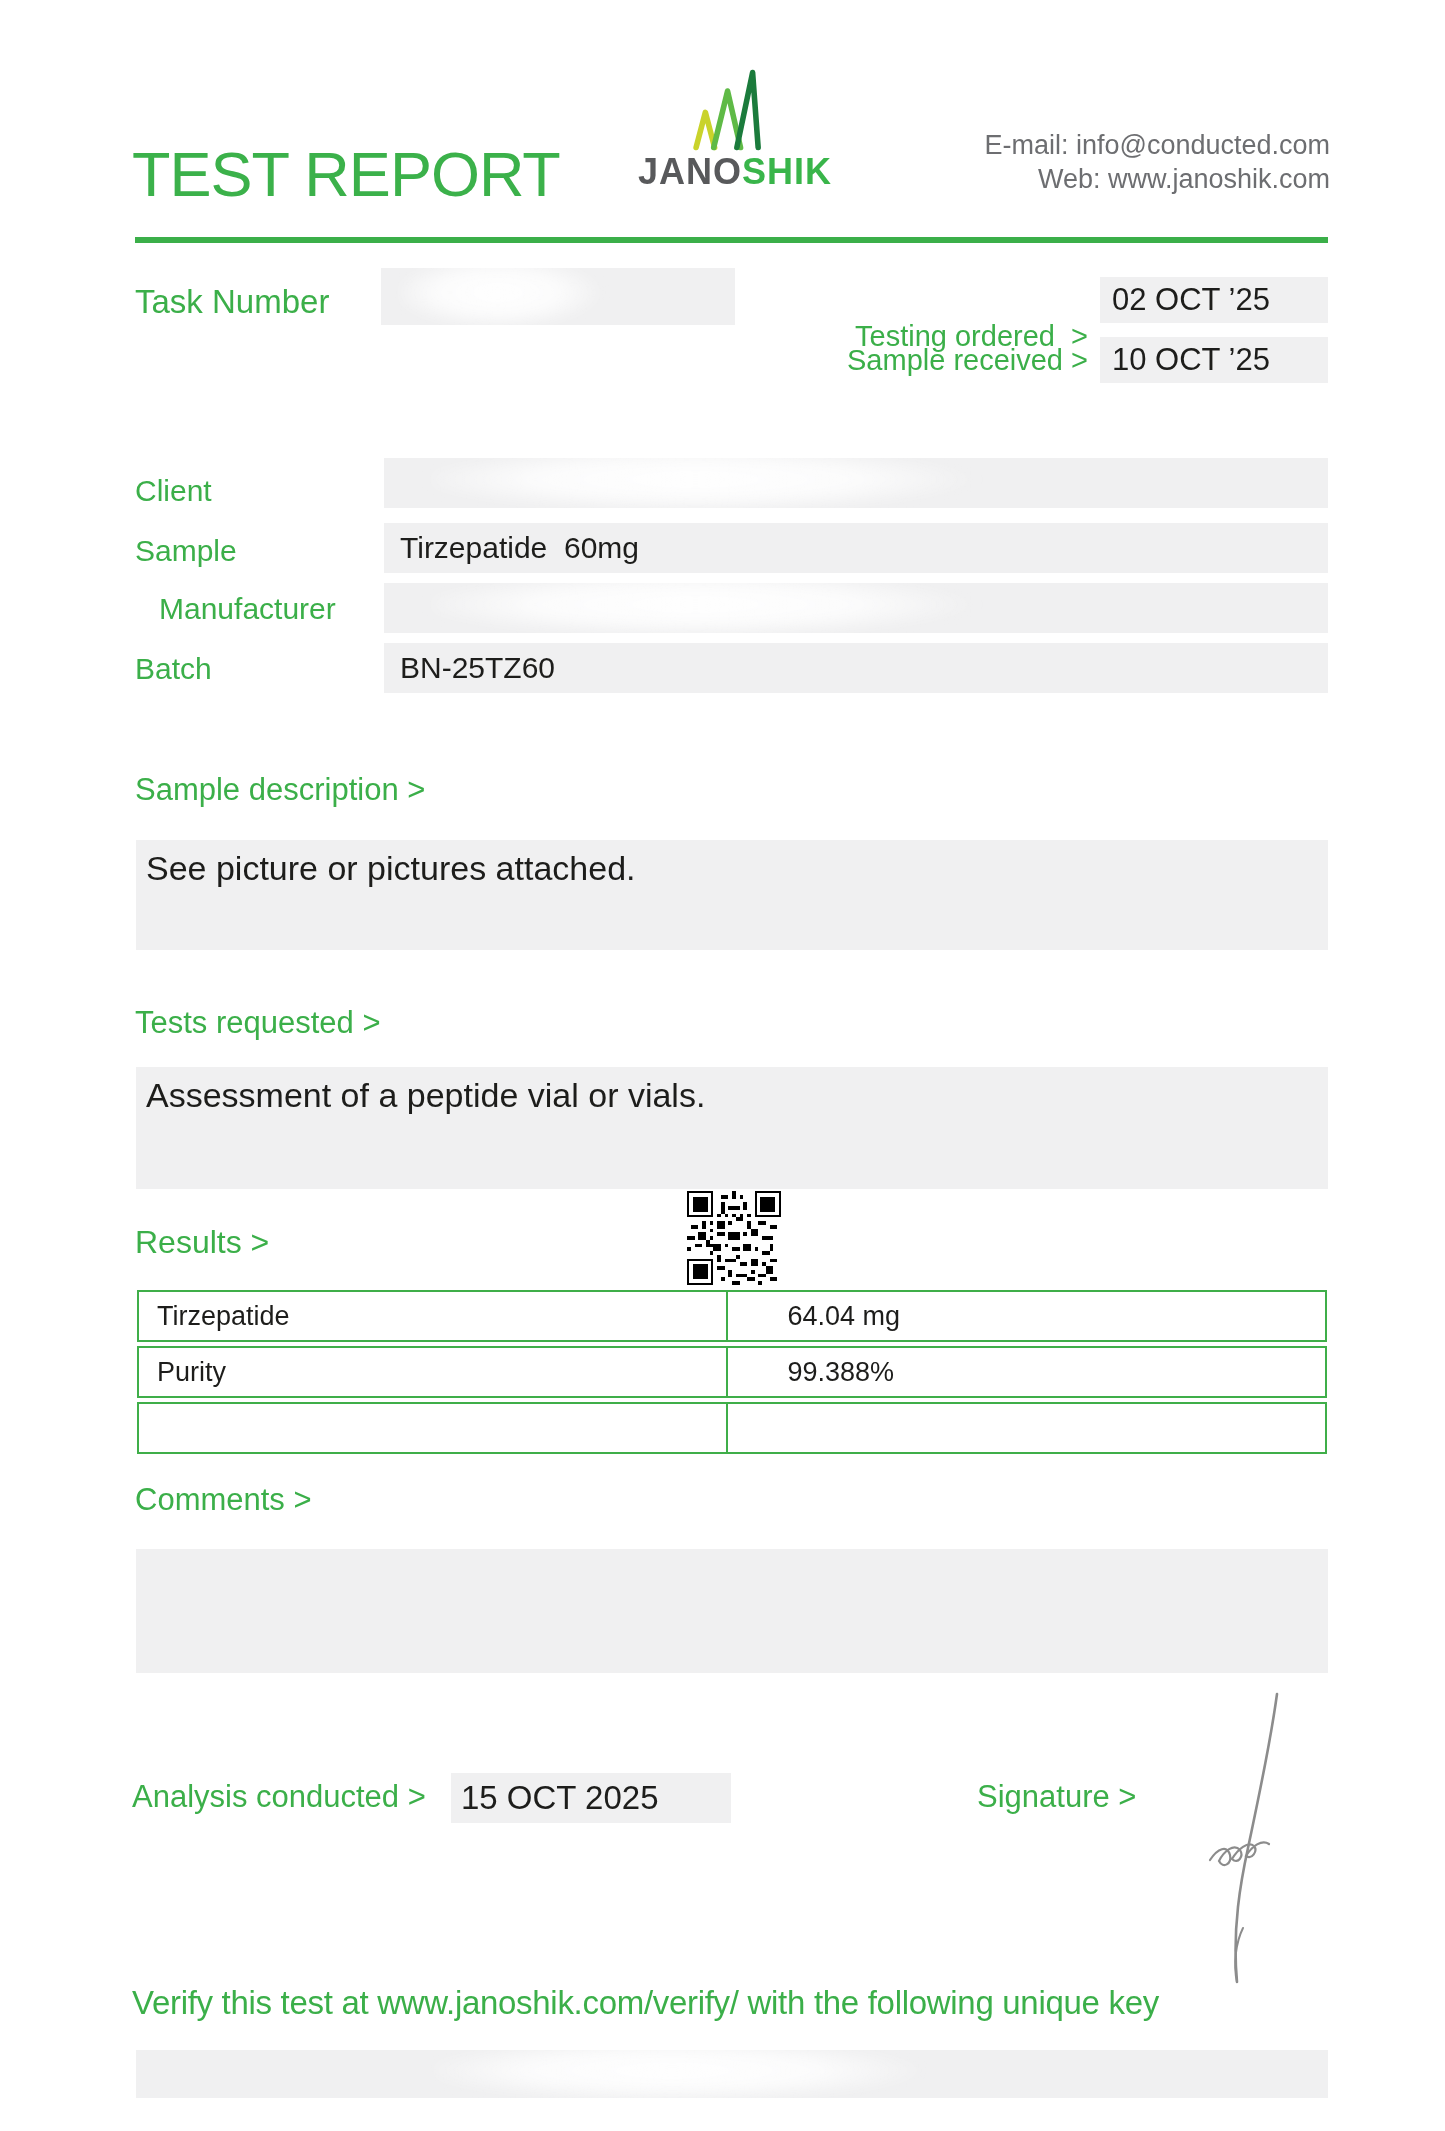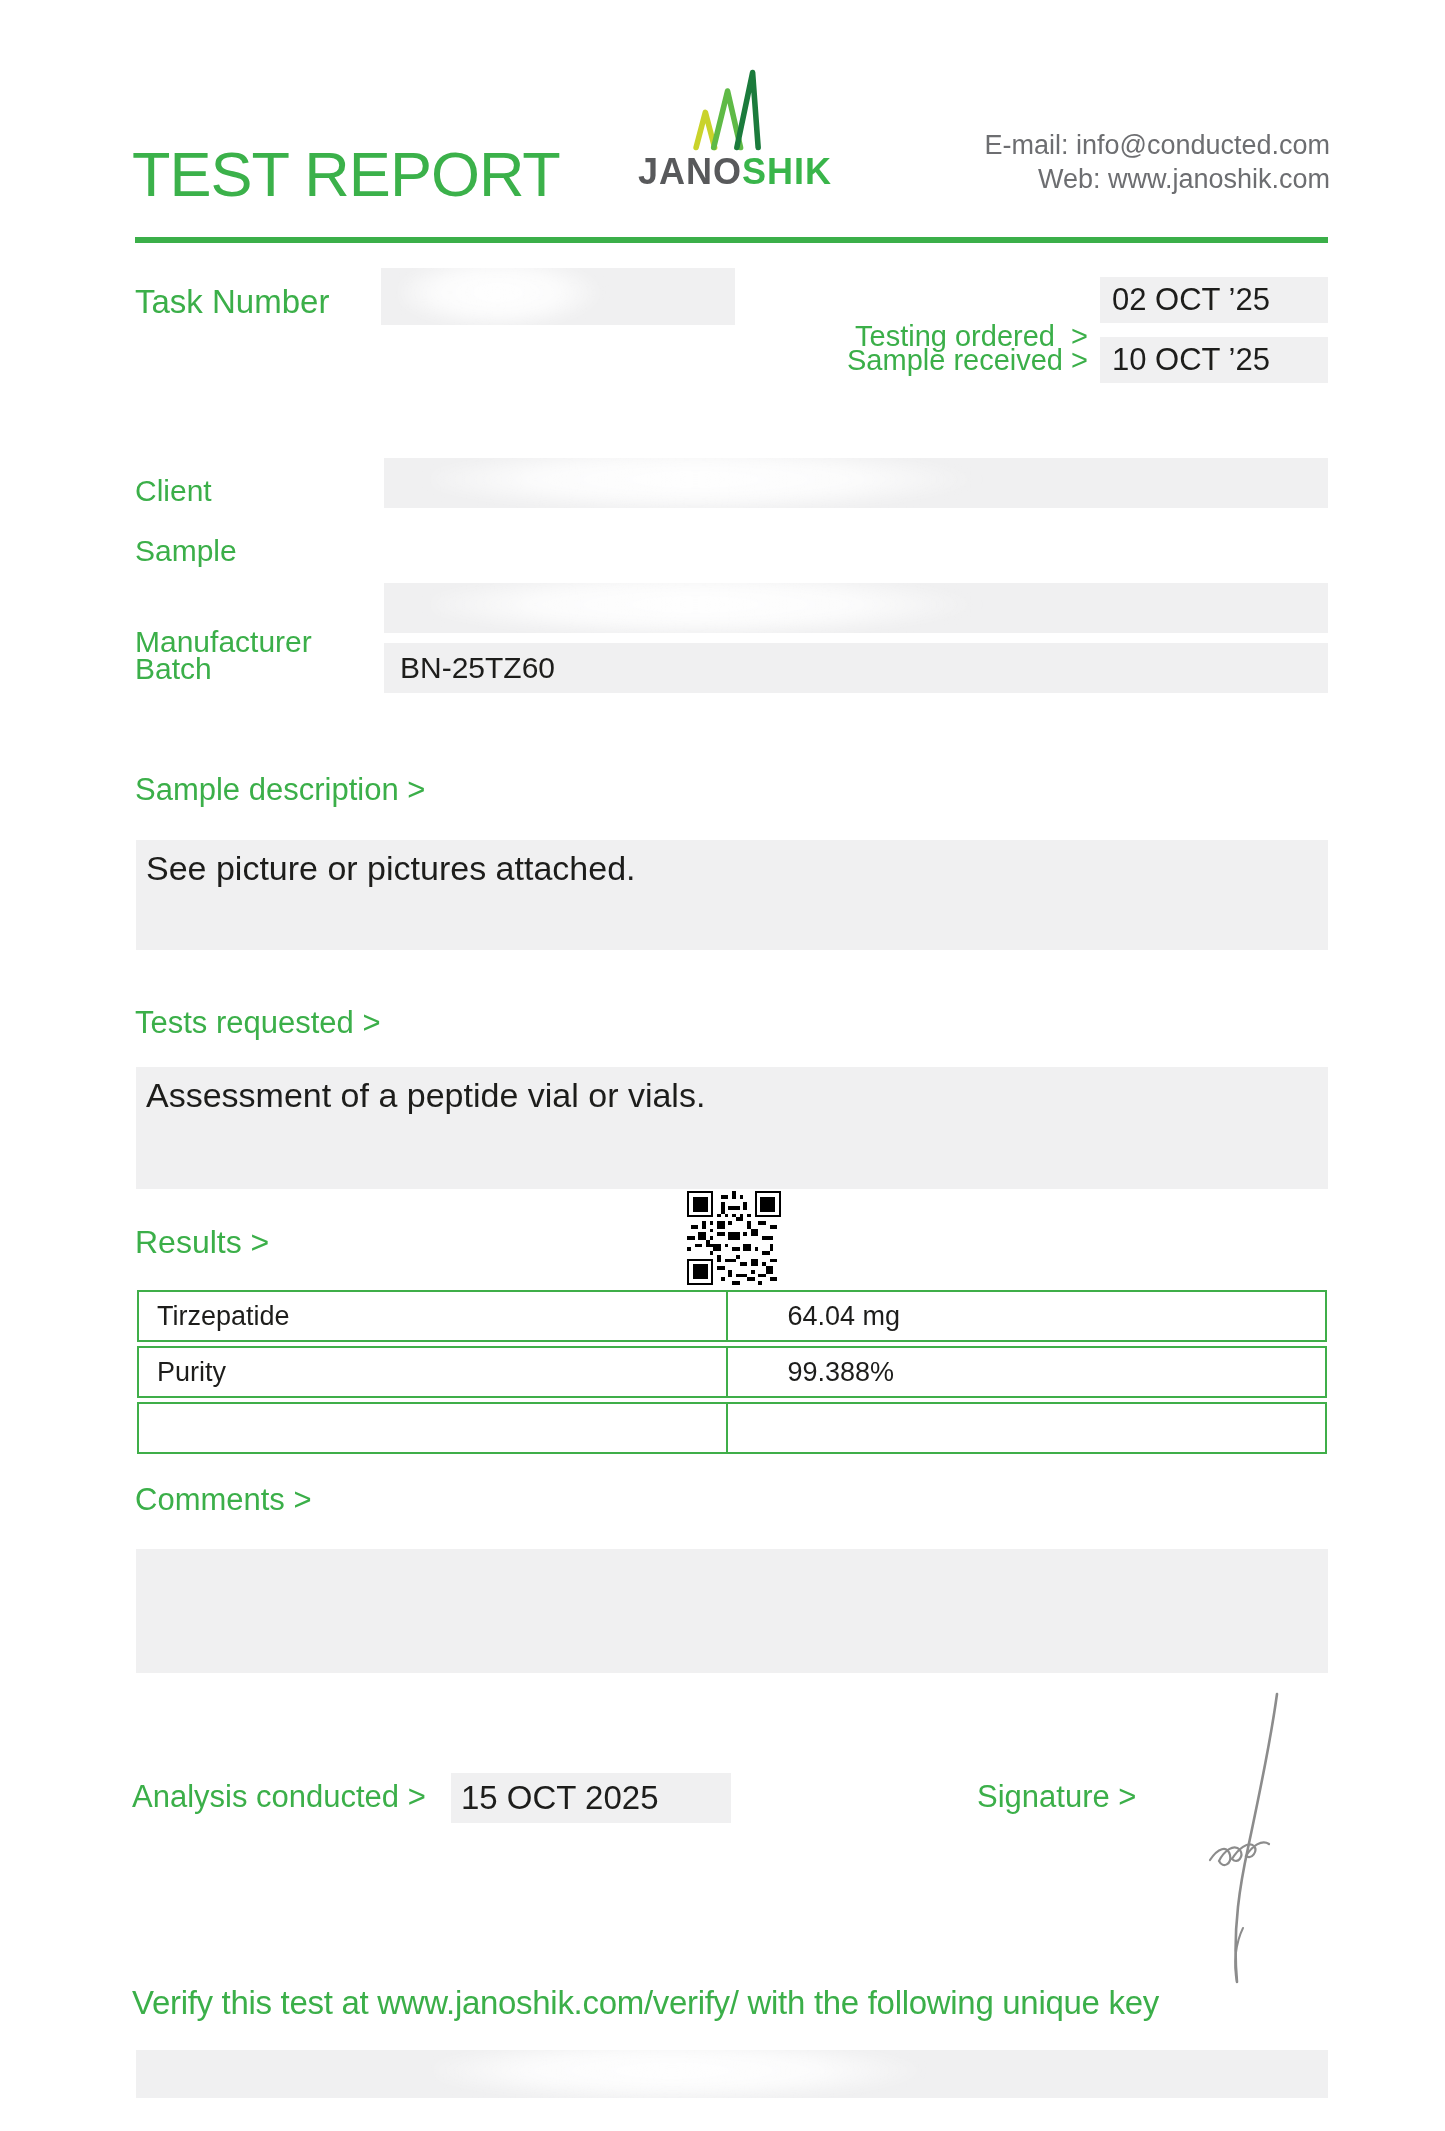--- a/index.html
+++ b/index.html
@@ -92,22 +92,23 @@
 
   <div class="abs date-label date-label-2 green">Sample received &gt;</div>
   <div class="abs date-box date-box-2 gray-box">10 OCT ’25</div>
 
   <div class="abs detail-label green" style="top:474px;text-align:right;">Client</div>
   <div class="abs detail-box gray-box" style="top:458px;">
       <div class="smudge"></div>
     </div>
 
   <div class="abs detail-label green" style="top:534px;">Sample</div>
-
-  <div class="abs detail-label green" style="top:625px;">Manufacturer</div>
+  <div class="abs detail-box gray-box" style="top:523px;white-space:pre;">Tirzepatide  60mg</div>
+
+  <div class="abs detail-label green" style="top:592px;margin-left:24px;">Manufacturer</div>
   <div class="abs detail-box gray-box" style="top:583px;">
       <div class="smudge"></div>
     </div>
 
   <div class="abs detail-label green" style="top:652px;">Batch</div>
   <div class="abs detail-box gray-box" style="top:643px;">BN-25TZ60</div>
 
   <div class="abs section-heading green" style="top:772px;">Sample description &gt;</div>
   <div class="abs section-box gray-box" style="top:840px;height:110px;">See picture or pictures attached.</div>
 

